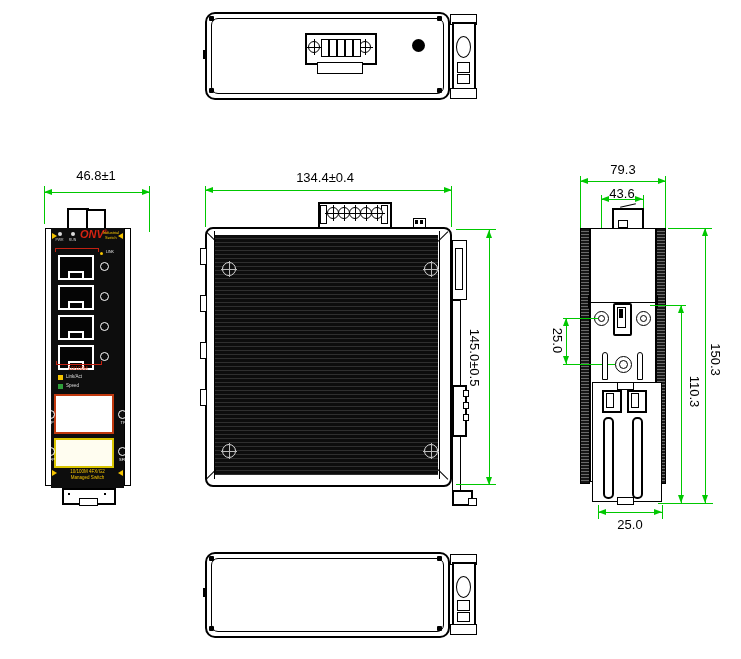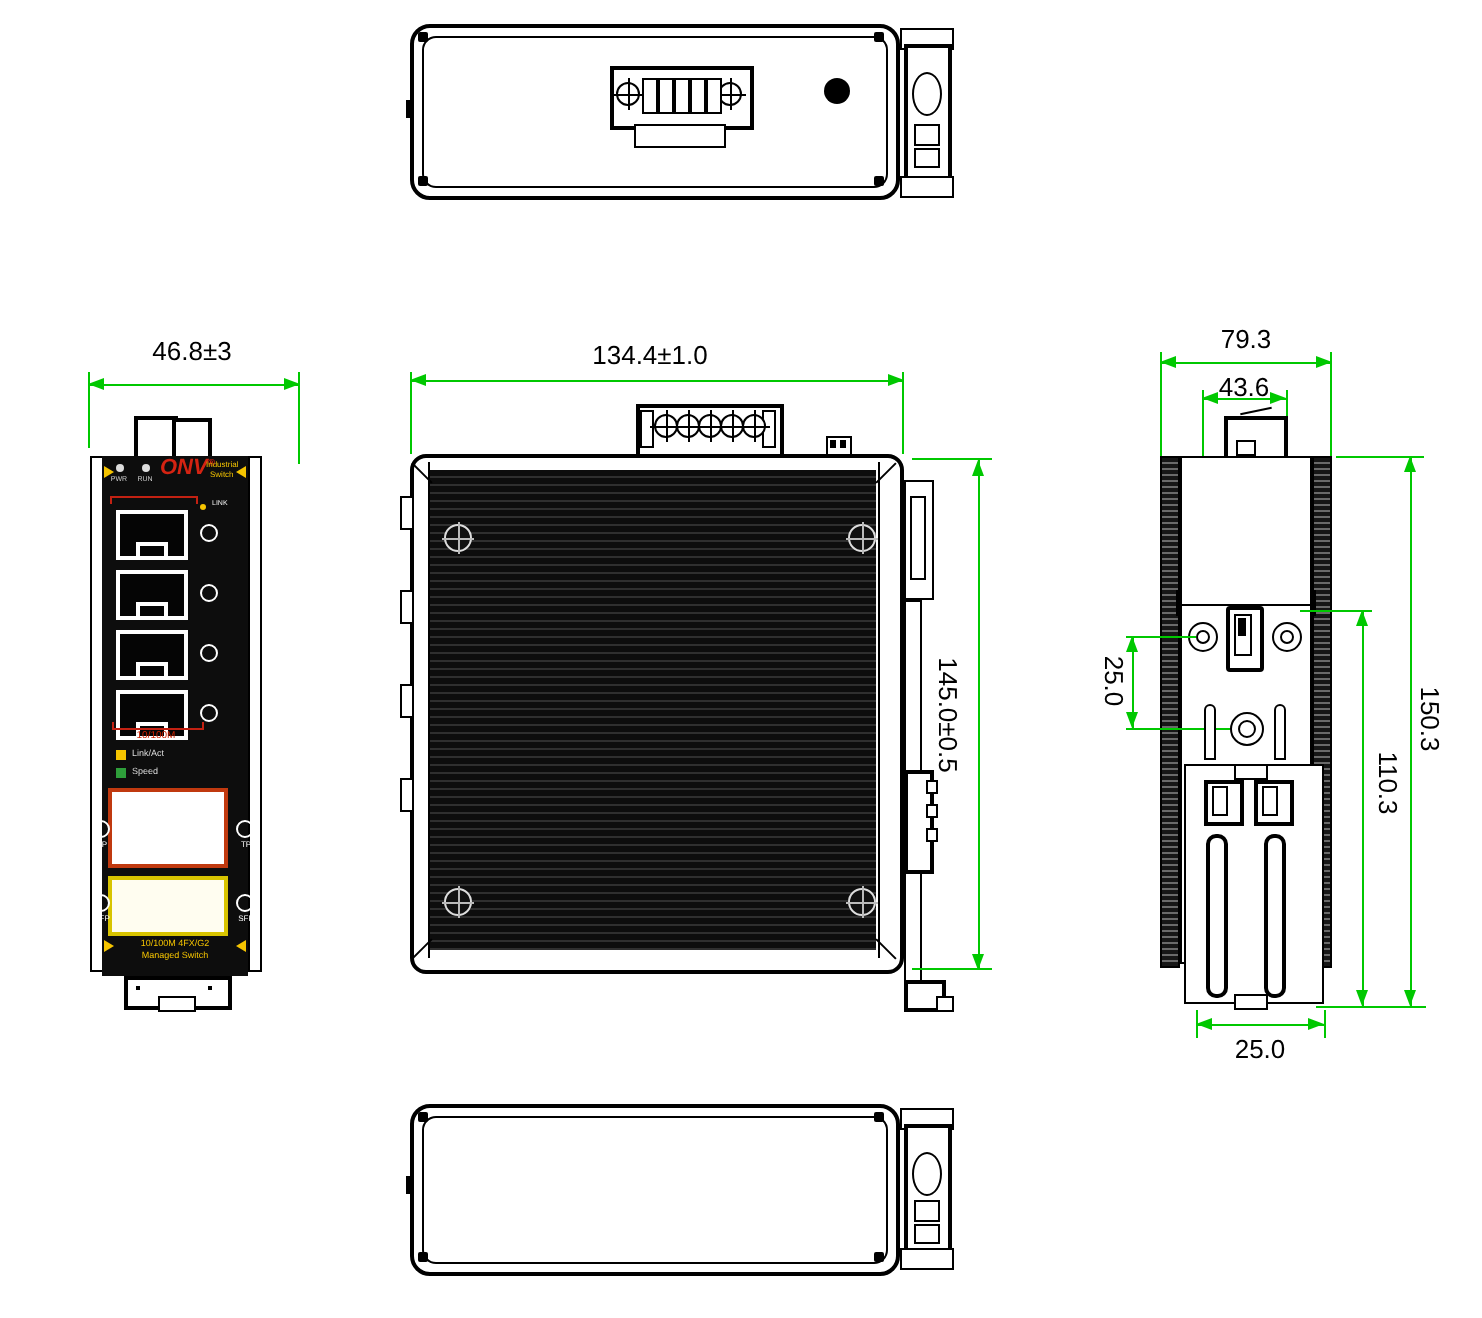--- a/index.html
+++ b/index.html
@@ -74,21 +74,21 @@
     <div class="fill" style="left:203px;top:50px;width:3px;height:9px"></div>
     <div class="bl1" style="left:450px;top:14px;width:25px;height:9px"></div>
     <div class="bl" style="left:452px;top:22px;width:20px;height:66px"></div>
     <div class="bl1" style="left:456px;top:36px;width:13px;height:20px;border-radius:50%"></div>
     <div class="bl1" style="left:457px;top:62px;width:11px;height:9px"></div>
     <div class="bl1" style="left:457px;top:74px;width:11px;height:8px"></div>
     <div class="bl1" style="left:450px;top:88px;width:25px;height:9px"></div>
   </div>
 
   <div class="grp">
-    <div class="dt" style="left:56px;top:168px;width:80px">46.8±3</div>
+    <div class="dt" style="left:56px;top:168px;width:80px">46.8±1</div>
     <div class="dl" style="left:44px;top:192px;width:106px;height:1px"></div>
     <div class="aw l" style="left:44px;top:189px"></div>
     <div class="aw r" style="left:142px;top:189px"></div>
     <div class="dl" style="left:44px;top:186px;width:1px;height:38px"></div>
     <div class="dl" style="left:149px;top:186px;width:1px;height:46px"></div>
 
     <div class="bl" style="left:67px;top:208px;width:18px;height:18px"></div>
     <div class="bl" style="left:86px;top:209px;width:16px;height:17px"></div>
 
     <div class="bl1" style="left:45px;top:228px;width:5px;height:256px"></div>
@@ -142,21 +142,21 @@
     <div class="mc ctr" style="left:50px;top:469px;width:150px;font-size:9px;color:#f5c400">10/100M 4FX/G2</div>
     <div class="mc ctr" style="left:50px;top:475px;width:150px;font-size:9px;color:#f5c400">Managed Switch</div>
 
     <div class="bl" style="left:62px;top:488px;width:50px;height:13px"></div>
     <div class="bl1" style="left:79px;top:498px;width:17px;height:6px"></div>
     <div class="fill" style="left:68px;top:493px;width:2px;height:2px"></div>
     <div class="fill" style="left:104px;top:493px;width:2px;height:2px"></div>
   </div>
 
   <div class="grp">
-    <div class="dt" style="left:265px;top:170px;width:120px">134.4±1.0</div>
+    <div class="dt" style="left:265px;top:170px;width:120px">134.4±0.4</div>
     <div class="dl" style="left:205px;top:190px;width:247px;height:1px"></div>
     <div class="aw l" style="left:205px;top:187px"></div>
     <div class="aw r" style="left:444px;top:187px"></div>
     <div class="dl" style="left:205px;top:186px;width:1px;height:41px"></div>
     <div class="dl" style="left:451px;top:186px;width:1px;height:41px"></div>
 
     <div class="bl" style="left:318px;top:202px;width:70px;height:24px"></div>
     <div class="bl1" style="left:320px;top:205px;width:5px;height:17px"></div>
     <div class="bl1" style="left:381px;top:205px;width:5px;height:17px"></div>
     <div class="tscrew" style="left:327px;top:207px"></div>

